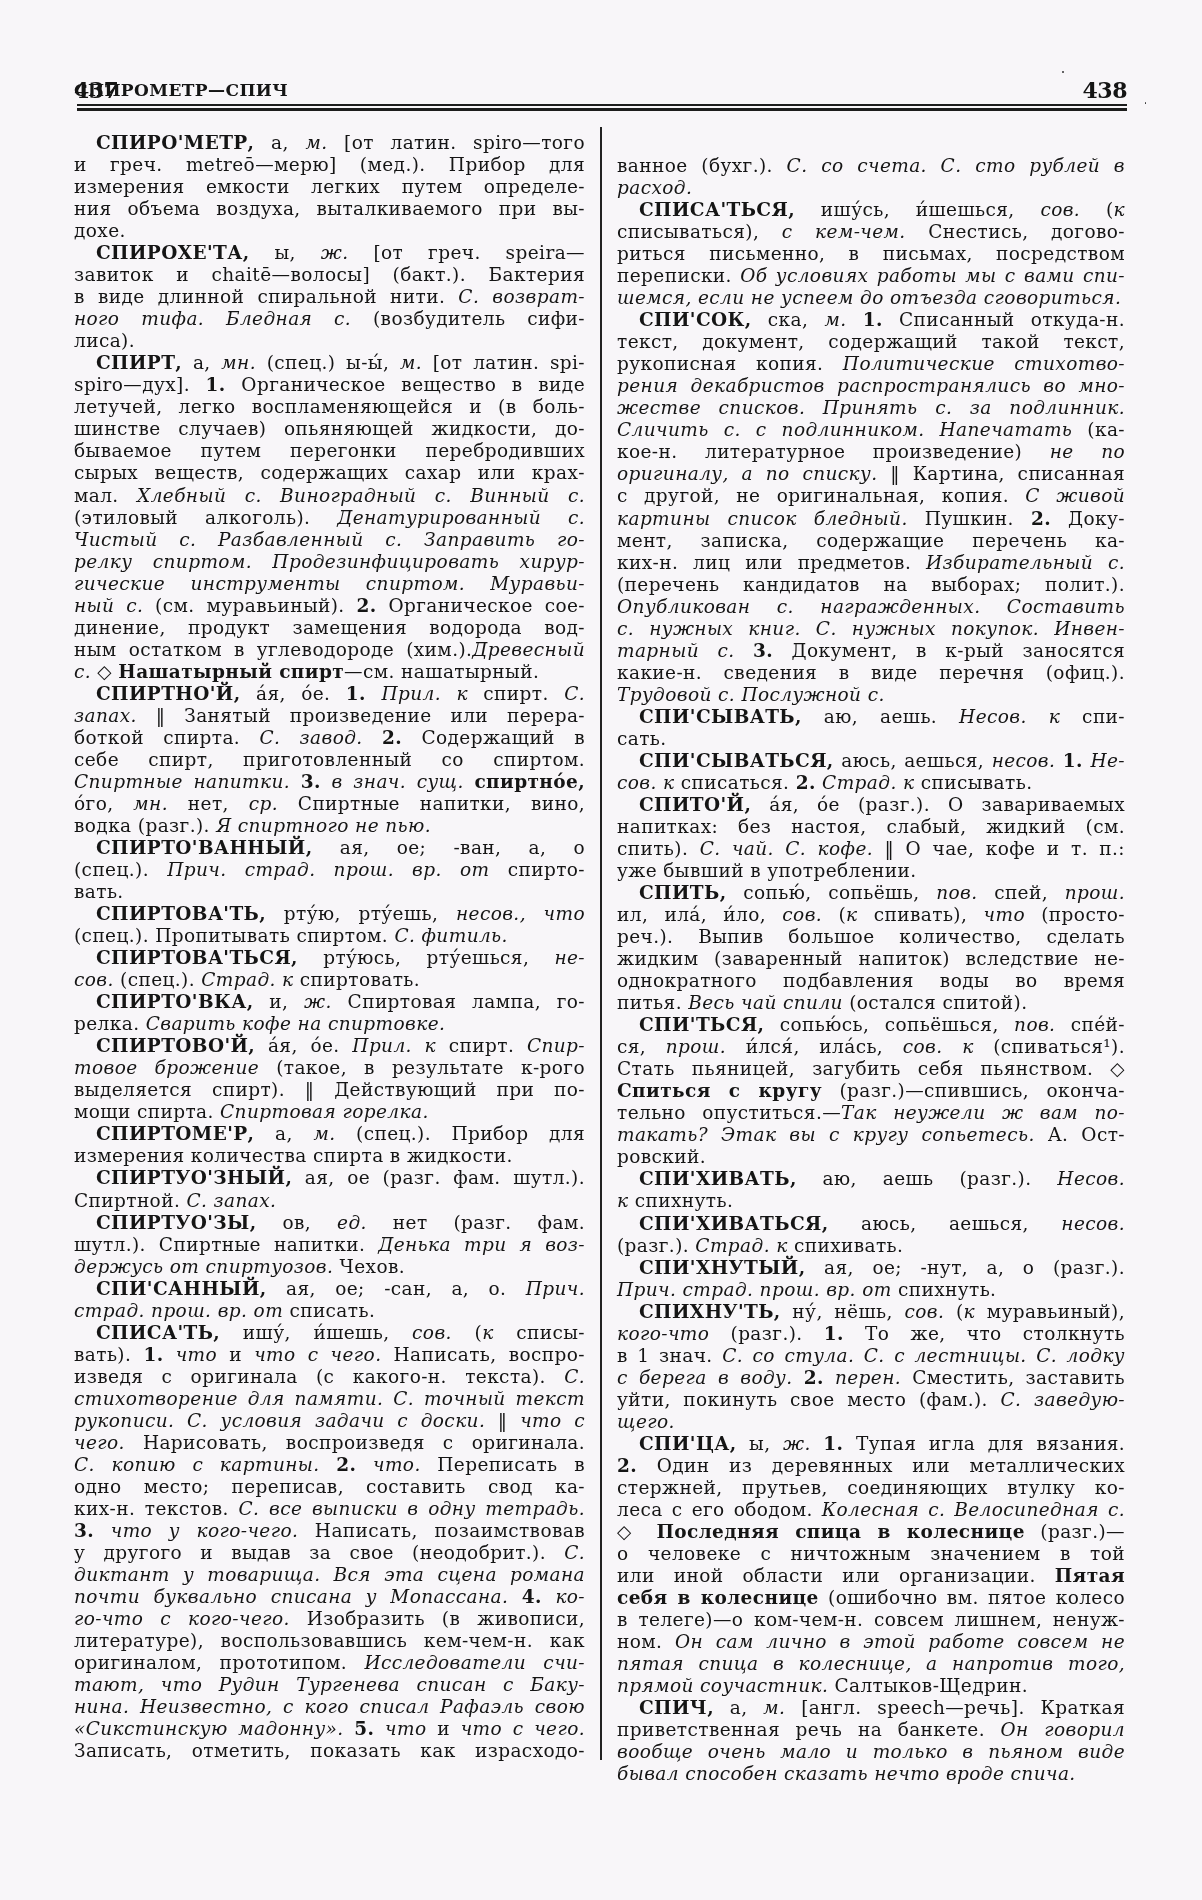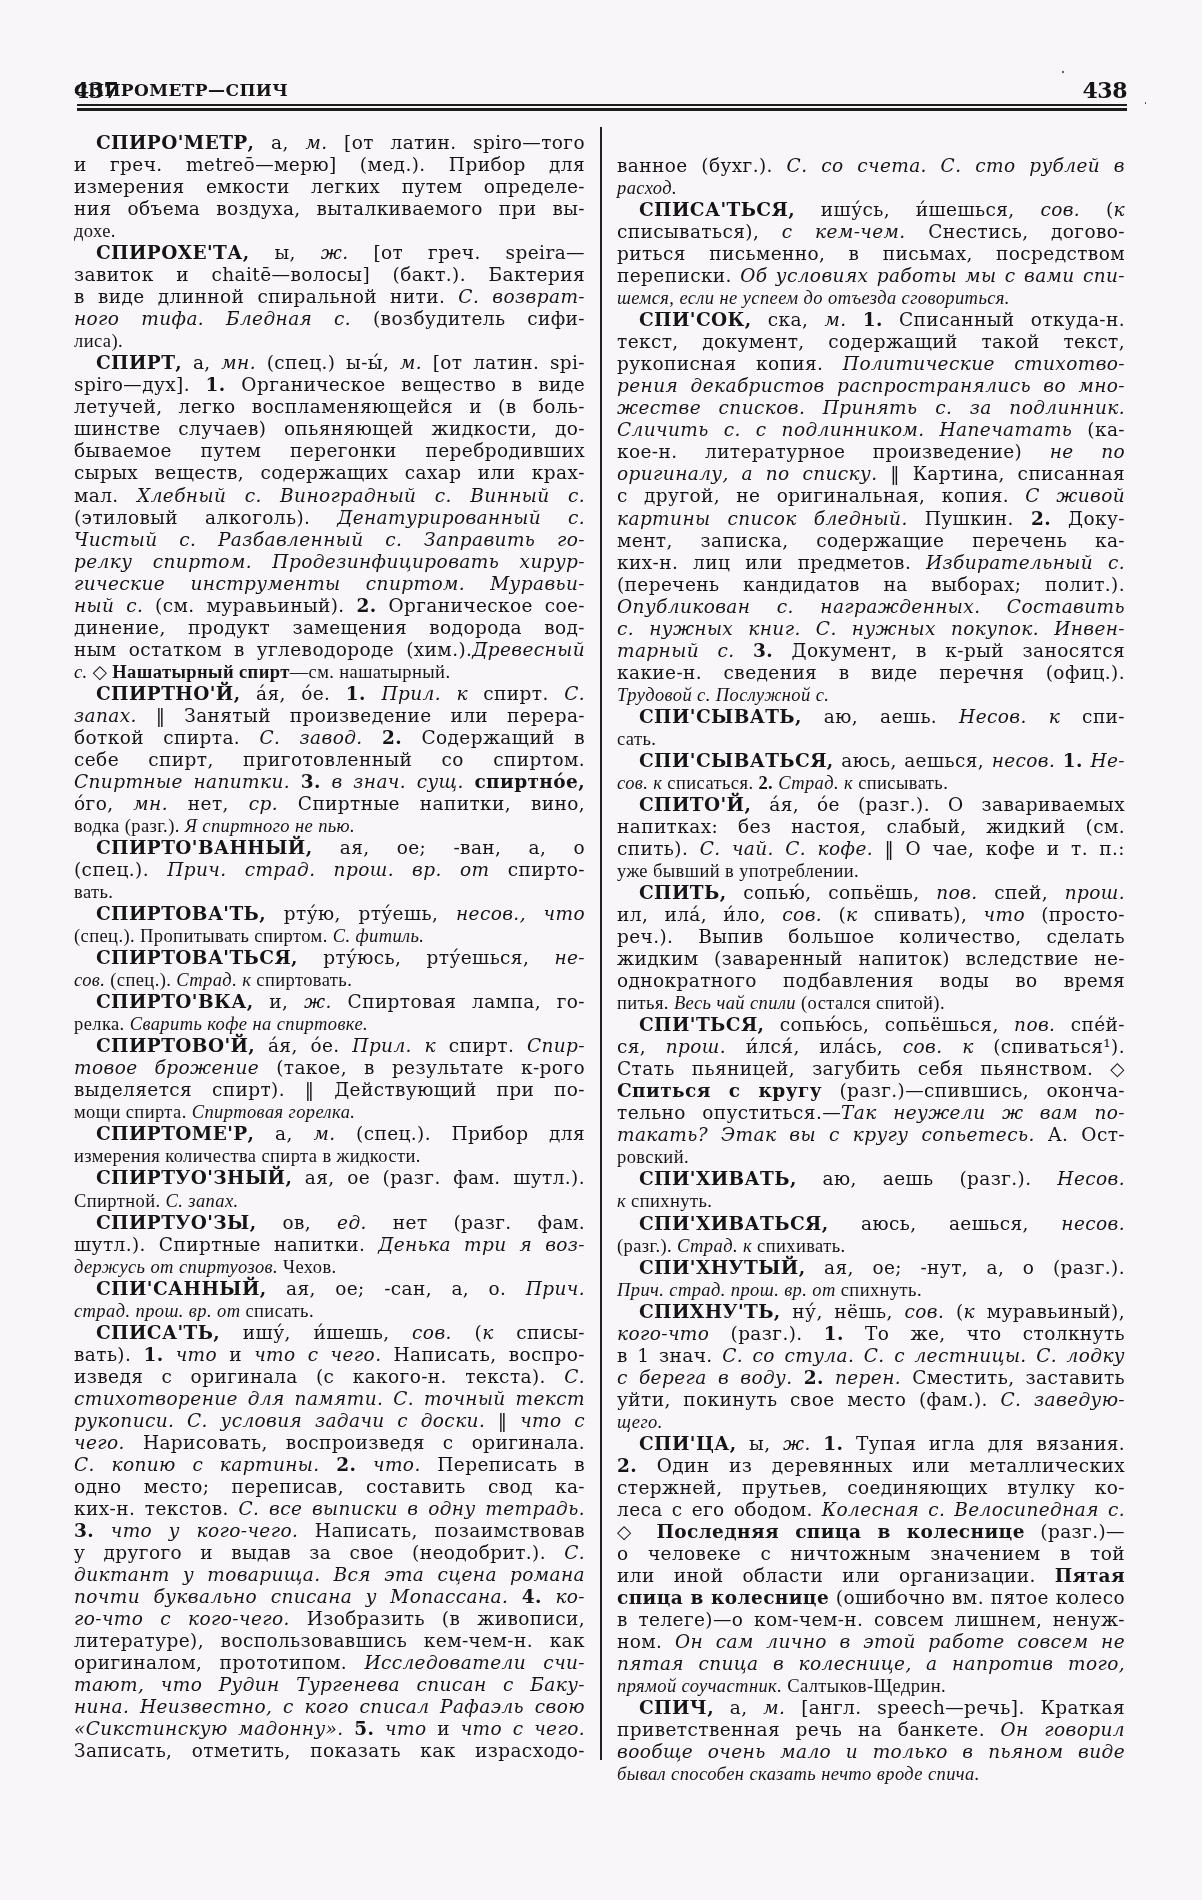--- a/index.html
+++ b/index.html
@@ -26,21 +26,21 @@
     .col { position: absolute; top: 132px; }
     .col-left { left: 74px; width: 511px; }
     .col-right { left: 617px; width: 508px; margin-top: 23px; }
     .ln {
       height: 22.04px; line-height: 22.04px;
       font-size: 18.5px; letter-spacing: 0.4px;
       white-space: nowrap;
       text-align: justify; text-align-last: justify;
     }
     .ln.ind { text-indent: 22px; }
-    .ln.end { text-align-last: left; font-family: Liberation Serif, serif; }
+    .ln.end { text-align-last: left; }
     .s-b { font-weight: bold; }
     .s-i { font-style: italic; }
     .s-n { font-style: normal; font-weight: normal; }
   </style>
 </head>
 <body>
 
 <div class="header">
   <span class="pno">437</span>
   <span class="title">СПИРОМЕТР—СПИЧ</span>
@@ -186,21 +186,21 @@
     <div class="ln"><span class="s-i">с берега в воду.</span><span class="s-n"> </span><span class="s-b">2.</span><span class="s-n"> </span><span class="s-i">перен.</span><span class="s-n"> Сместить, заставить</span></div>
     <div class="ln"><span class="s-n">уйти, покинуть свое место (фам.). </span><span class="s-i">С. заведую-</span></div>
     <div class="ln end"><span class="s-i">щего.</span></div>
     <div class="ln ind"><span class="s-b">СПИ'ЦА,</span><span class="s-n"> ы, </span><span class="s-i">ж.</span><span class="s-n"> </span><span class="s-b">1.</span><span class="s-n"> Тупая игла для вязания.</span></div>
     <div class="ln"><span class="s-b">2.</span><span class="s-n"> Один из деревянных или металлических</span></div>
     <div class="ln"><span class="s-n">стержней, прутьев, соединяющих втулку ко-</span></div>
     <div class="ln"><span class="s-n">леса с его ободом. </span><span class="s-i">Колесная с. Велосипедная с.</span></div>
     <div class="ln"><span class="s-n">◇ </span><span class="s-b">Последняя спица в колеснице</span><span class="s-n"> (разг.)—</span></div>
     <div class="ln"><span class="s-n">о человеке с ничтожным значением в той</span></div>
     <div class="ln"><span class="s-n">или иной области или организации. </span><span class="s-b">Пятая</span></div>
-    <div class="ln"><span class="s-b">спица в колеснице</span><span class="s-n"> (ошибочно вм. пятое колесо</span></div>
+    <div class="ln"><span class="s-b">себя в колеснице</span><span class="s-n"> (ошибочно вм. пятое колесо</span></div>
     <div class="ln"><span class="s-n">в телеге)—о ком-чем-н. совсем лишнем, ненуж-</span></div>
     <div class="ln"><span class="s-n">ном. </span><span class="s-i">Он сам лично в этой работе совсем не</span></div>
     <div class="ln"><span class="s-i">пятая спица в колеснице, а напротив того,</span></div>
     <div class="ln end"><span class="s-i">прямой соучастник.</span><span class="s-n"> Салтыков-Щедрин.</span></div>
     <div class="ln ind"><span class="s-b">СПИЧ,</span><span class="s-n"> а, </span><span class="s-i">м.</span><span class="s-n"> [англ. speech—речь]. Краткая</span></div>
     <div class="ln"><span class="s-n">приветственная речь на банкете. </span><span class="s-i">Он говорил</span></div>
     <div class="ln"><span class="s-i">вообще очень мало и только в пьяном виде</span></div>
     <div class="ln end"><span class="s-i">бывал способен сказать нечто вроде спича.</span></div>
   </div>
 

